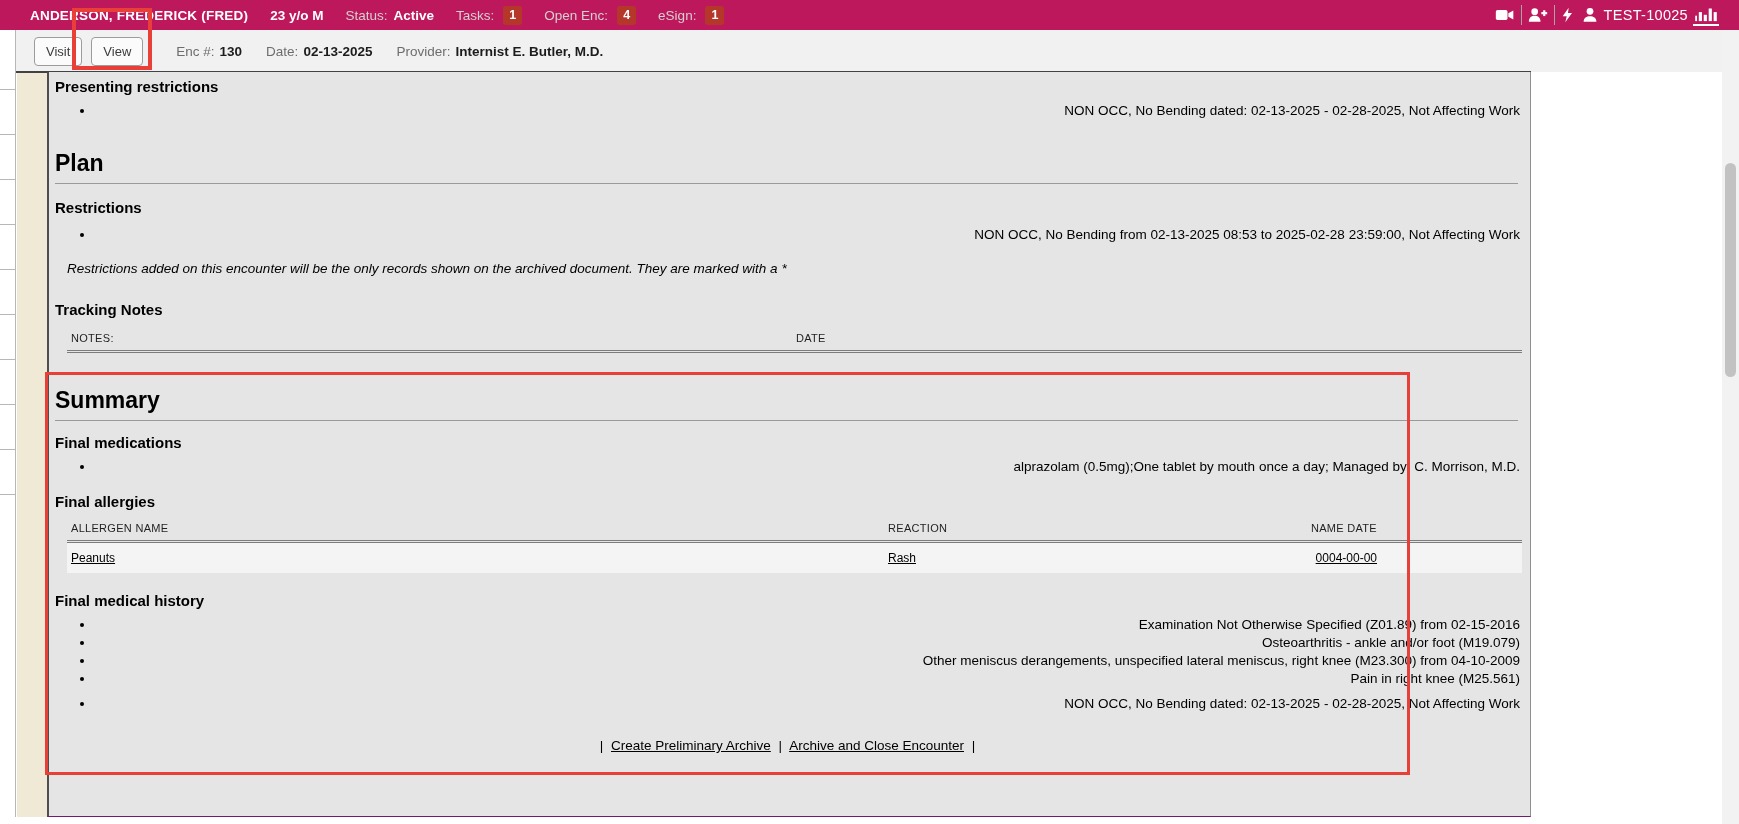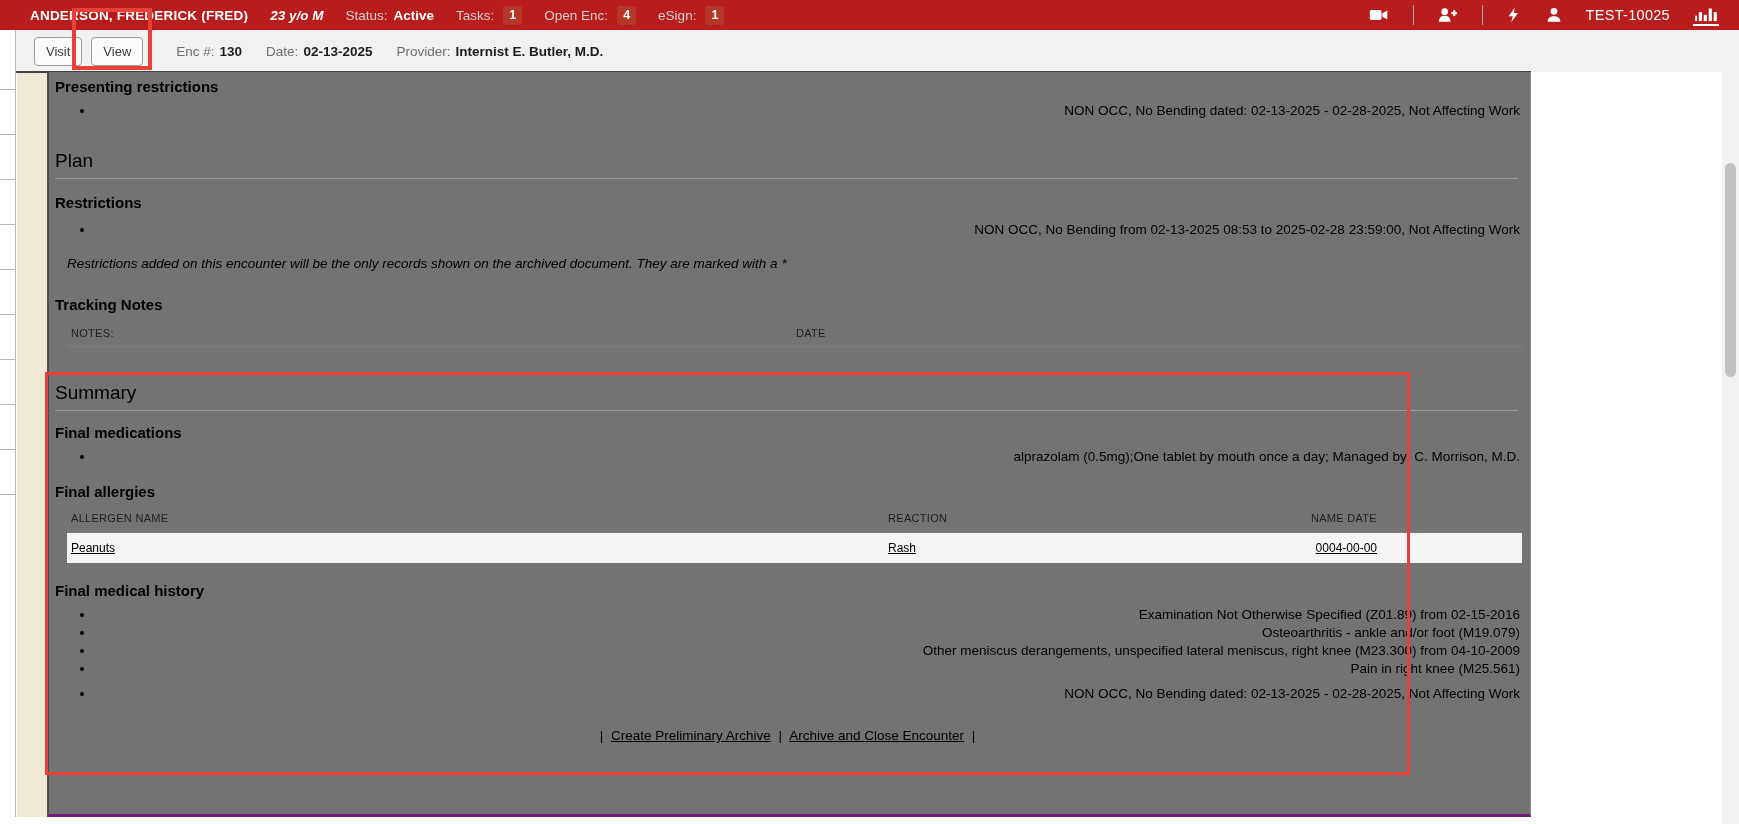--- a/index.html
+++ b/index.html
@@ -1,30 +1,30 @@
 <!DOCTYPE html>
 <html><head>
 <meta charset="utf-8">
 <style>
   * { margin:0; padding:0; box-sizing:border-box; }
   html,body { width:1739px; height:824px; overflow:hidden; background:#fff;
               font-family:"Liberation Sans", sans-serif; }
 
   
   .patient-bar{ position:absolute; top:0; left:0; width:1739px; height:30px;
-    background:#b91c1c; color:#fff; display:flex; align-items:center;
+    background:#be185d; color:#fff; display:flex; align-items:center;
     font-size:13.5px; padding:0 20px 0 30px; }
   .pb-name{ font-weight:bold; letter-spacing:.2px; }
-  .pb-age{ font-weight:bold; margin-left:22px;font-style:italic; }
+  .pb-age{ font-weight:bold; margin-left:22px; }
   .pb-label{ color:#d2d2d2; margin-left:22px; }
   .pb-value{ font-weight:bold; margin-left:6px; }
   .badge{ display:inline-flex; width:19px; height:19px; margin-left:9px;
     background:#b5372a; border-radius:3px; color:#fff; font-weight:bold;
     font-size:12.5px; align-items:center; justify-content:center; }
-  .pb-right{ margin-left:auto; display:flex; align-items:center; gap:23px; }
+  .pb-right{ margin-left:auto; display:flex; align-items:center; gap:5px; }
   .pb-right svg{ display:block; }
   .pb-divider{ width:1px; height:20px; background:#a5a5a5; }
   .pb-user-id{ font-size:14.5px; letter-spacing:.3px; }
   .chart-underline{ border-bottom:2px solid #fff; padding-bottom:2px; }
 
   
   .toolbar{ position:absolute; top:30px; left:16px; width:1723px; height:42px;
     background:#f1f1f1; display:flex; align-items:center; padding-left:18px;
     font-size:13.5px; }
   .tab{ display:inline-block; padding:6px 11px; border:1px solid #9c9c9c;
@@ -37,26 +37,26 @@
   .left-strip{ position:absolute; left:0; top:30px; width:16px; height:787px;
     background:#fff; border-right:1px solid #b7b7b7; }
   .left-cell{ border-bottom:1px solid #b7b7b7; }
   .gutter{ position:absolute; left:17px; top:72px; width:30px; height:745px;
     background:#f0e9d6; }
   .pane-top-line{ position:absolute; left:16px; top:71px; width:1515px;
     height:2px; background:#424242; }
 
   
   .pane{ position:absolute; left:47px; top:72px; width:1484px; height:745px;
-    background:#737373; border-left:2px solid #4e4e4e;
-    border-right:1px solid #8f8f8f; border-bottom:3px solid #701a75;
+    background:#e5e5e5; border-left:2px solid #4e4e4e;
+    border-right:1px solid #8f8f8f; border-bottom:1px solid #701a75;
     padding:2px 10px 0 6px; overflow:hidden; color:#000; }
 
   h3.sec{ font-size:15px; font-weight:bold; }
-  h2.big{ font-size:19px; font-weight:normal; }
+  h2.big{ font-size:23px; font-weight:bold; }
   hr.rule{ border:none; border-top:1px solid #9a9a9a; margin:6px 2px 0 0; }
   ul.blist{ list-style:disc outside; padding-left:40px; font-size:13.5px; }
   ul.blist li{ line-height:18px;text-align:right; }
 
   .m-presenting{ margin-top:4px; }
   .ul-presenting{ margin-top:7px; }
   .h-plan{ margin-top:30px; }
   .h-restrictions{ margin-top:15px; }
   .ul-restrictions{ margin-top:10px; }
   .italic-note{ margin-top:17px; padding-left:12px; font-size:13.5px;

